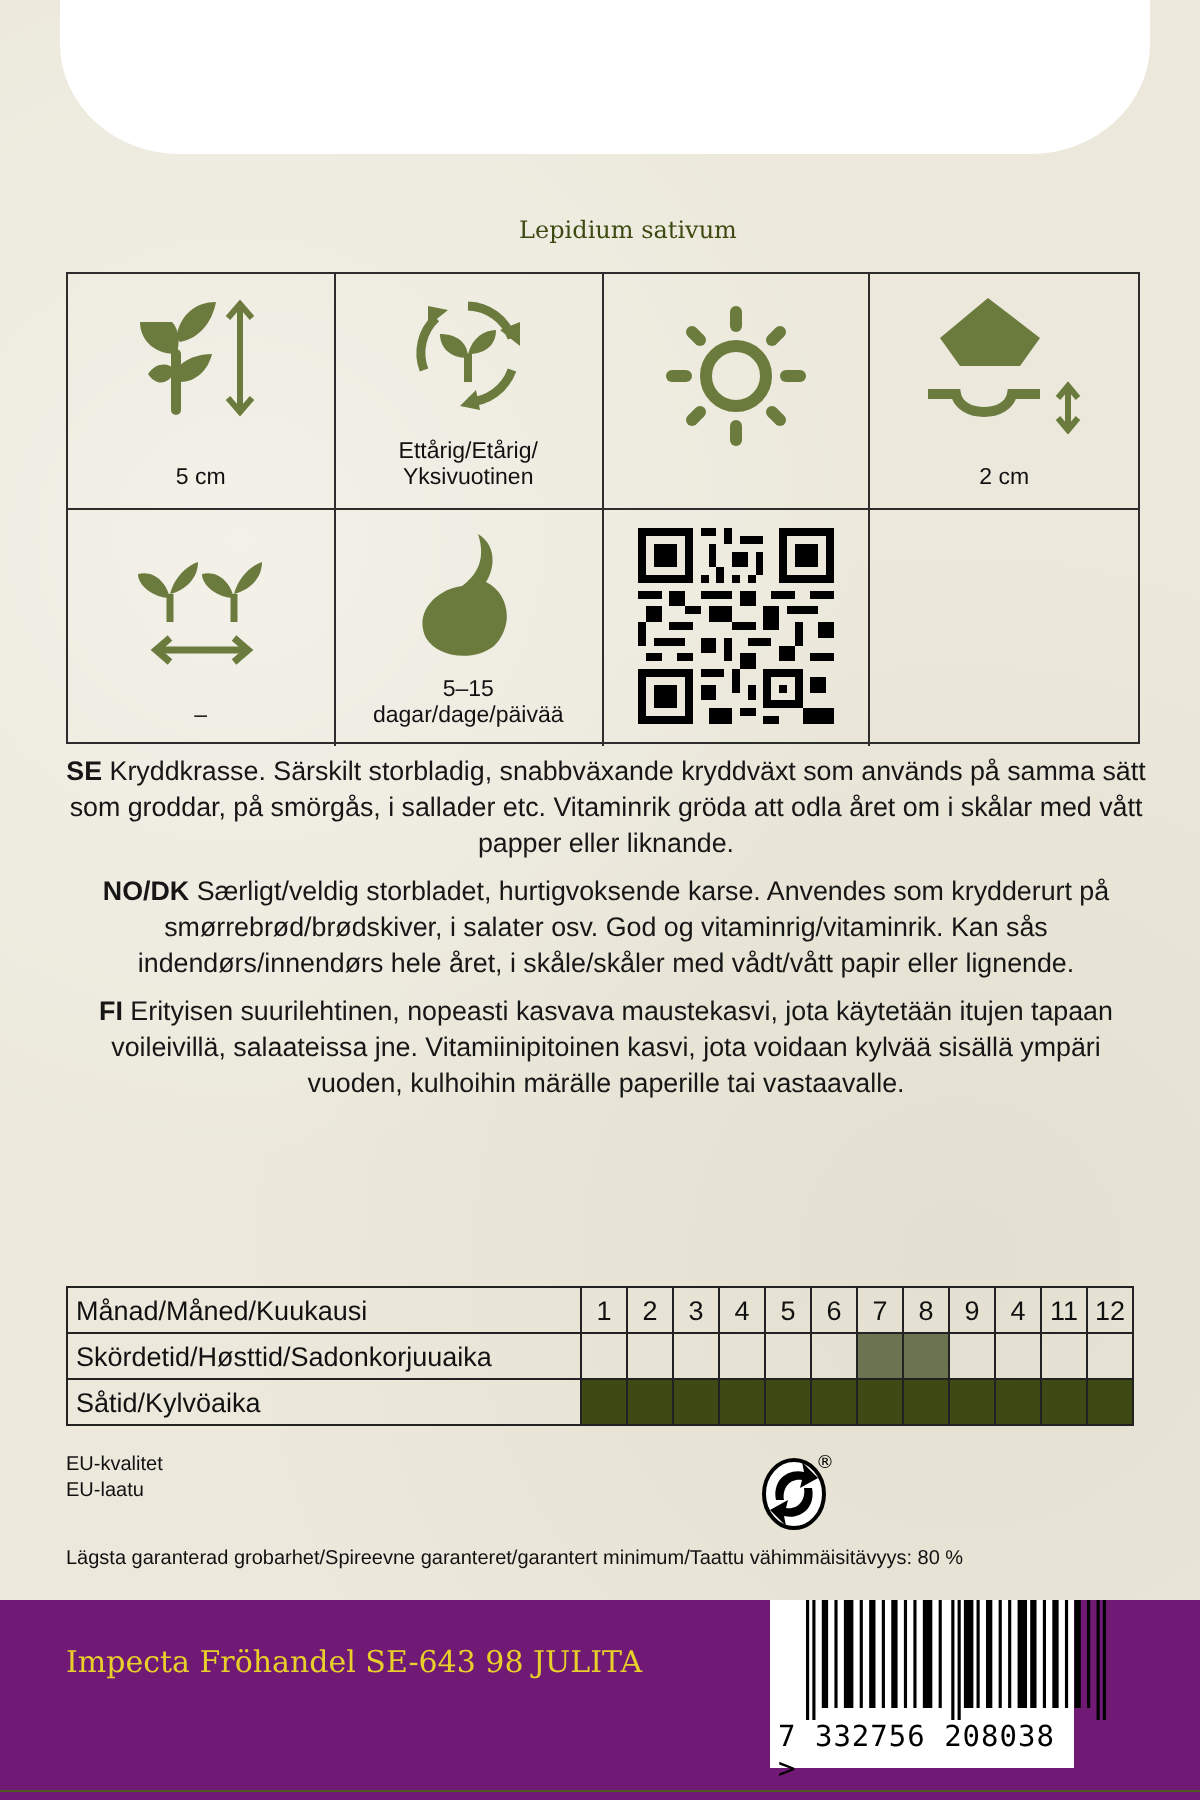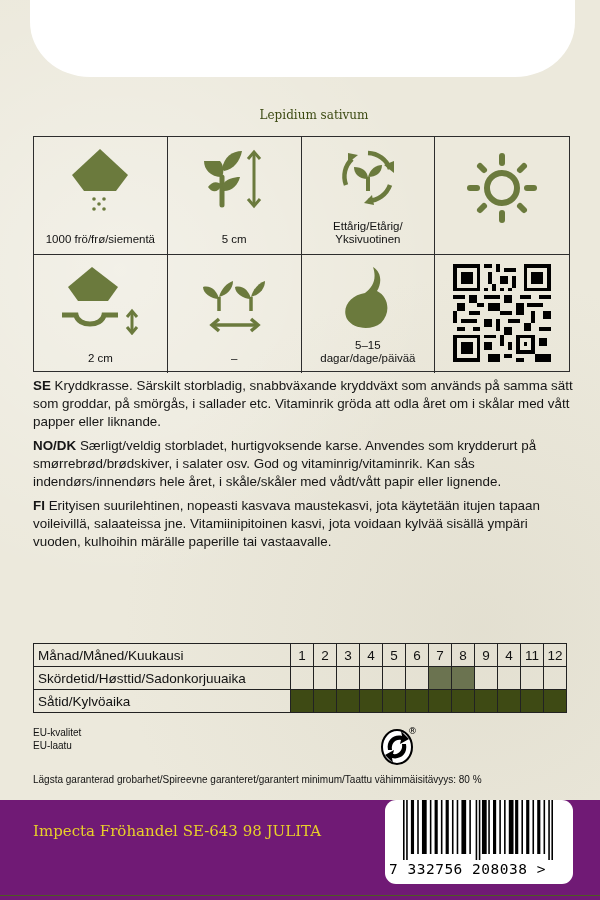--- a/index.html
+++ b/index.html
@@ -37,20 +37,21 @@
   .icell:nth-child(n+5) { border-bottom: none; }
   .icell svg { position: absolute; top: 10px; left: 50%; transform: translateX(-50%); }
   .icell .cap {
     position: absolute; bottom: 8px; left: 0; right: 0; text-align: center;
     font-size: 11.5px; line-height: 13px; color: #111; margin-top: 39px;
   }
   .desc {
     position: absolute; left: 33px; width: 540px;
     font-size: 13.4px; line-height: 18px; color: #161616;
     font-family: "Liberation Sans", sans-serif;
+    text-align: center;
   }
   .desc b { font-weight: bold; }
   .sched {
     position: absolute; left: 33px; top: 643px; border-collapse: collapse;
     font-size: 13.5px;
   }
   .sched td {
     border: 1px solid #222; height: 23px; padding: 0 4px;
   }
   .sched td.lbl { width: 257px; }
@@ -71,48 +72,37 @@
     background: #701a75;
   }
   .footer .line {
     position: absolute; left: 0; right: 0; top: 95px; height: 1px; background: #4f5a22;
   }
   .footer .addr {
     position: absolute; left: 33px; top: 21px;
     font-family: "DejaVu Serif", serif; font-size: 15px; line-height: 21px; color: #e8cf2a;
   }
   .barcode {
-    position: absolute; left: 385px; top: 0px; width: 188px; height: 84px; background: #fff; border-radius: 11px;
+    position: absolute; left: 385px; top: 0px; width: 152px; height: 84px; background: #fff;
   }
   .barcode .bars { position: absolute; left: 18px; top: 0; width: 150px; height: 60px; display: flex; }
   .barcode .num {
     position: absolute; left: 4px; top: 61px; font-family: "DejaVu Sans Mono", monospace; font-size: 14.5px;
     letter-spacing: 0.5px; color: #000;
   }
 </style>
 </head>
 <body>
 
 <div class="hang-cutout"></div>
 
 <div class="latin-name">Lepidium sativum</div>
 
 <div class="icon-grid">
 
-  <div class="icell">
-    <svg width="60" height="64" viewBox="0 0 60 64">
-      <polygon points="30,2 58,28 46,44 14,44 2,28" fill="#6b7a3d"></polygon>
-      <circle cx="24" cy="52" r="1.8" fill="#6b7a3d"></circle>
-        <circle cx="34" cy="52" r="1.8" fill="#6b7a3d"></circle>
-      <circle cx="29" cy="57" r="1.8" fill="#6b7a3d"></circle>
-        <circle cx="24" cy="62" r="1.8" fill="#6b7a3d"></circle>
-        <circle cx="34" cy="62" r="1.8" fill="#6b7a3d"></circle>
-    </svg>
-    <div class="cap">1000 frö/frø/siementä</div>
-  </div>
 
   <div class="icell">
     <svg width="64" height="64" viewBox="0 0 64 64">
       <path d="M20 58 L20 30" stroke="#6b7a3d" stroke-width="5" fill="none" stroke-linecap="round"></path>
       <path d="M20 30 C8 30 2 22 2 14 L18 14 C22 18 22 26 20 30Z" fill="#6b7a3d"></path>
       <path d="M20 22 C22 10 30 4 40 4 C38 14 32 22 22 24Z" fill="#6b7a3d"></path>
       <path d="M20 38 C24 32 32 30 38 30 C36 38 30 44 22 44Z" fill="#6b7a3d"></path>
       <path d="M6 40 C10 34 16 34 20 38 C16 46 10 46 6 40Z" fill="#6b7a3d"></path>
       <line x1="52" y1="6" x2="52" y2="58" stroke="#6b7a3d" stroke-width="3"></line>
       <polyline points="46,12 52,5 58,12" stroke="#6b7a3d" stroke-width="3" fill="none"></polyline>

